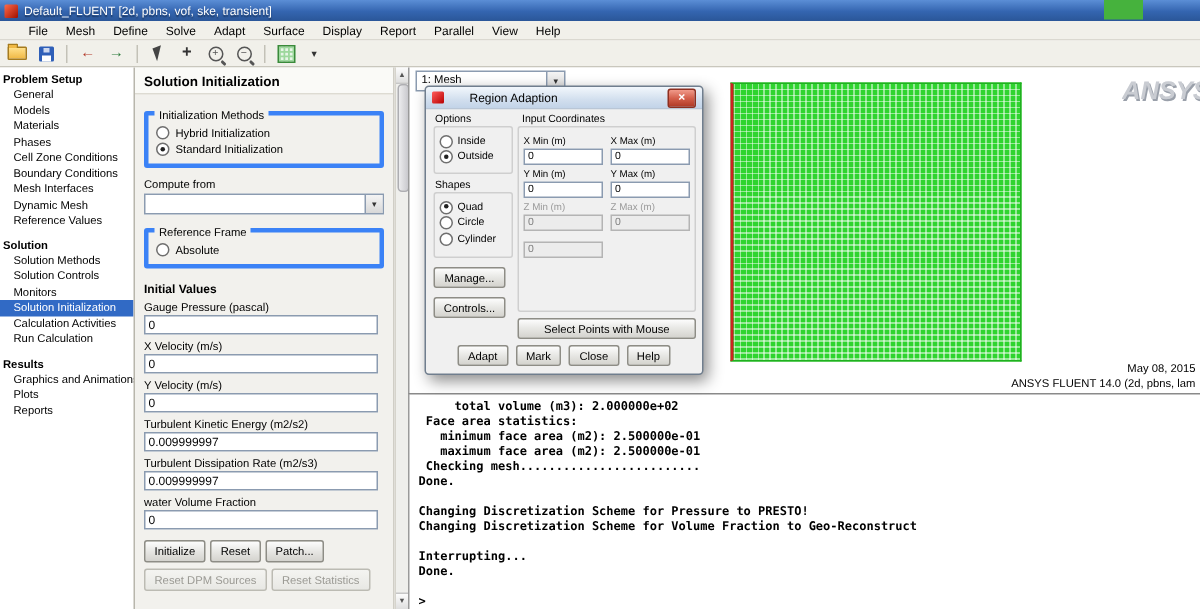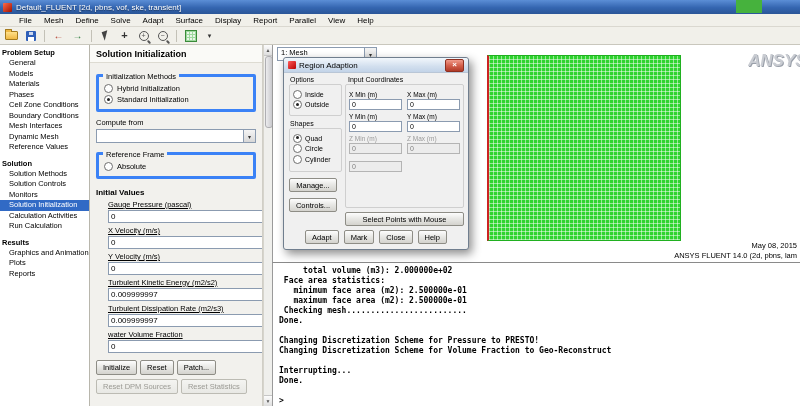--- a/index.html
+++ b/index.html
@@ -48,21 +48,21 @@
   .gbox-label{position:absolute;top:-5px;left:4px;background:#f2f1ed;padding:0 3px;font-size:7.5px;white-space:nowrap;}
   .radio-row{display:flex;align-items:center;gap:4px;margin:2px 0;font-size:7.5px;}
   .radio{width:7px;height:7px;border:1px solid #6f6f6f;border-radius:50%;background:#fff;position:relative;flex:none;}
   .radio.checked::after{content:"";position:absolute;left:1.5px;top:1.5px;width:3px;height:3px;border-radius:50%;background:#222;}
   .field-label{font-size:7.5px;margin:6px 0 2px;}
   .combo{height:14px;background:#fff;border:1px solid #8b9bb0;position:relative;display:flex;
     padding-left:3px;font-size:7.5px;box-sizing:border-box;}
   .combo-caret{position:absolute;right:0;top:0;width:12px;height:100%;background:linear-gradient(#f4f4f4,#d8d8d8);
     border-left:1px solid #8b9bb0;display:flex;align-items:center;justify-content:center;font-size:6px;color:#333;box-sizing:border-box;}
   .section-label{font-weight:bold;font-size:8px;margin:9px 0 1px;}
-  .vfield{margin:3px 12px 2px;text-decoration:underline;}
+  .vfield{margin:3px 0 2px;}
   .vfield .field-label{margin:2px 0 1px;}
   .vinput{width:156px;height:13px;border:1px solid #8b9bb0;background:#fff;font-size:8px;padding:0 2px;
     box-sizing:border-box;font-family:"Liberation Sans",sans-serif;}
   .btn{display:inline-flex;align-items:center;justify-content:center;height:15px;padding:0 6px;font-size:7.5px;
     background:linear-gradient(#fdfdfd,#e9e9e6 45%,#d4d3ce);border:1px solid #8e8d86;border-radius:2px;
     box-sizing:border-box;cursor:default;white-space:nowrap;color:#000;font-family:"Liberation Sans",sans-serif;}
   .btn.disabled{color:#9b9a94;background:linear-gradient(#f4f4f1,#e8e8e4);border-color:#bcbbb3;}
   .btn-row{display:flex;gap:3px;margin-top:7px;}
   
   .task-scrollbar{position:absolute;left:263px;top:45px;width:9px;height:361px;background:#efefec;
@@ -85,21 +85,21 @@
   .stamp{position:absolute;right:3px;top:196px;text-align:right;font-size:7.5px;line-height:9.5px;}
   
   .console{position:absolute;left:272px;top:262px;width:528px;height:144px;background:#fff;box-sizing:border-box;
     border-left:1px solid #9a9a9a;border-top:1px solid #8a8a8a;padding:3px 0 0 6px;overflow:hidden;}
   .console-line{font-family:"DejaVu Sans Mono",monospace;font-weight:bold;font-size:8px;line-height:10px;
     min-height:10px;white-space:pre;}
   
   .dialog{position:absolute;left:283px;top:57px;width:186px;height:193px;background:#f0f0f0;z-index:20;
     border:1px solid #707e8e;border-radius:3px;box-shadow:3px 4px 10px rgba(0,0,0,.45);box-sizing:border-box;}
   .dlg-title{height:15px;background:linear-gradient(#f2f7fc,#d2dfee 60%,#c2d3e8);border-bottom:1px solid #b9c6d6;
-    border-radius:3px 3px 0 0;display:flex;align-items:center;padding:0 4px;gap:3px;box-sizing:border-box;}
+    border-radius:3px 3px 0 0;display:flex;align-items:center;padding:0 4px;gap:17px;box-sizing:border-box;}
   .dlg-icon{width:8px;height:8px;background:linear-gradient(135deg,#ff5c5c,#b80000);border-radius:1px;flex:none;}
   .dlg-title-text{font-size:8px;}
   .dlg-close{margin-left:auto;width:17px;height:11px;background:linear-gradient(#f09a8a,#d4604c 50%,#b03a28);
     border:1px solid #8e2f20;border-radius:2px;color:#fff;font-size:8px;line-height:9px;text-align:center;font-weight:bold;}
   .dlg-body{position:relative;height:176px;}
   .dlg-label{position:absolute;font-size:7px;white-space:nowrap;}
   .dlg-box{position:absolute;border:1px solid #cfcfcf;border-radius:2px;background:#f0f0f0;box-sizing:border-box;padding:3px;}
   .dlg-box .radio-row{font-size:7px;margin:1.5px 0;gap:3px;}
   .coord-row{display:flex;gap:5px;}
   .coord-cell{width:53px;}

